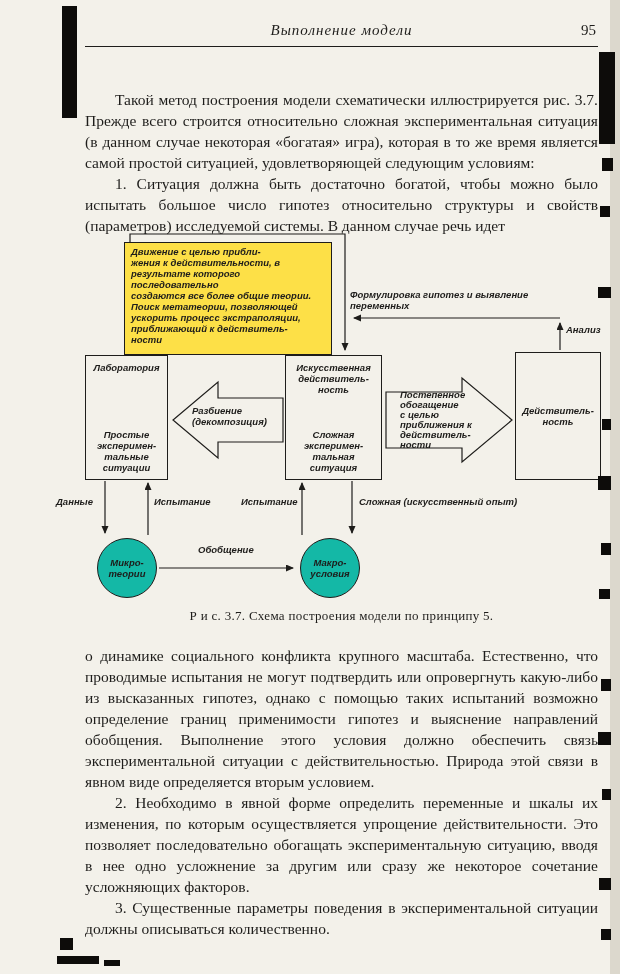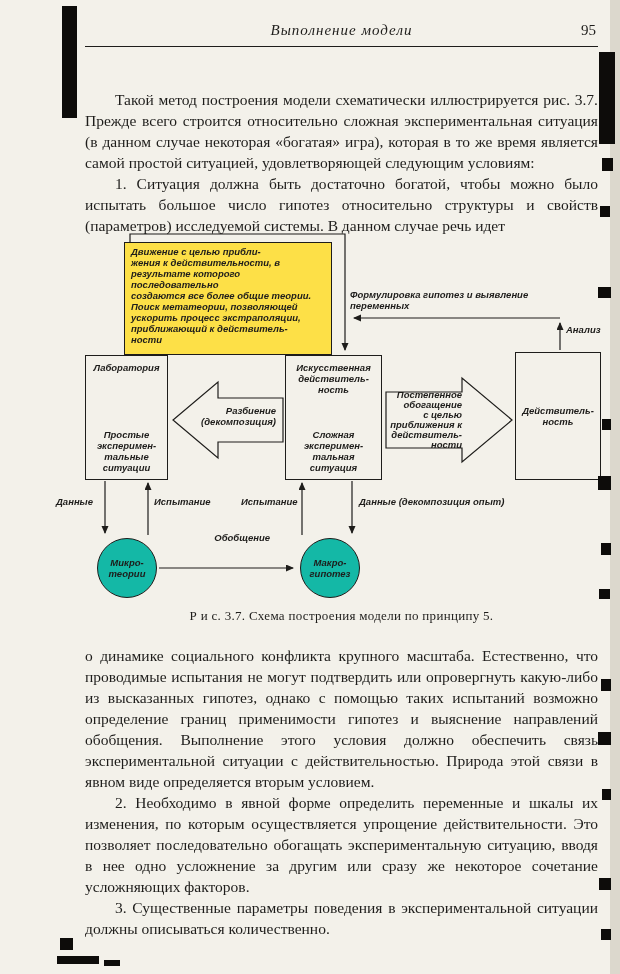--- a/index.html
+++ b/index.html
@@ -60,21 +60,21 @@
     position:absolute; width:60px; height:60px; border:1.2px solid #1e1d1b;
     border-radius:50%; background:#14b8a6; box-sizing:border-box;
     display:flex; align-items:center; justify-content:center; text-align:center;
     font:italic 700 9.5px/11px "Liberation Sans", sans-serif;
     white-space:pre-line;
   }
   .fig-caption {
     position:absolute; left:85px; top:376px; width:513px; text-align:center;
     font-size:13px; letter-spacing:0.3px;
   }
-  .lbl-center { text-align:right; }
+  .lbl-center { text-align:left;padding-left:12px; }
 </style>
 </head>
 <body>
 
 <div class="page">
 
   <div class="edge-shade"></div>
 
   <div class="header">
     <div class="header-title">Выполнение модели</div>
@@ -133,22 +133,22 @@
 (декомпозиция)</div>
     <div class="dlabel lbl-center" style="left:388px; top:158px; width:74px; line-height:10px;">Постепенное
 обогащение
 с целью
 приближения к
 действитель-
 ности</div>
     <div class="dlabel" style="left:56px; top:264px;">Данные</div>
     <div class="dlabel" style="left:154px; top:264px;">Испытание</div>
     <div class="dlabel" style="left:241px; top:264px;">Испытание</div>
-    <div class="dlabel" style="left:359px; top:264px;">Данные (декомпозиция опыт)</div>
-    <div class="dlabel lbl-center" style="left:186px; top:300px; width:84px;">Обобщение</div>
+    <div class="dlabel" style="left:359px; top:264px;">Сложная (искусственный опыт)</div>
+    <div class="dlabel lbl-center" style="left:186px; top:312px; width:84px;">Обобщение</div>
 
     <div class="dbox" style="left:85px; top:123px; width:83px; height:125px;">
       <div>Лаборатория</div>
       <div>Простые
 эксперимен-
 тальные
 ситуации</div>
     </div>
     <div class="dbox" style="left:285px; top:123px; width:97px; height:125px;">
       <div>Искусственная
@@ -163,21 +163,21 @@
       <div>Действитель-
 ность</div>
     </div>
 
     <div class="circle" style="left:97px; top:306px;">
       <div>Микро-
 теории</div>
     </div>
     <div class="circle" style="left:300px; top:306px;">
       <div>Макро-
-гипотез</div>
+условия</div>
     </div>
 
     <div class="fig-caption">Р и с. 3.7. Схема построения модели по принципу 5.</div>
   </div>
 
   <div class="textblock tb2">
     <p>о динамике социального конфликта крупного масштаба. Естественно, что проводимые испытания не могут подтвердить или опровергнуть какую-либо из высказанных гипотез, однако с помощью таких испытаний возможно определение границ применимости гипотез и выяснение направлений обобщения. Выполнение этого условия должно обеспечить связь экспериментальной ситуации с действительностью. Природа этой связи в явном виде определяется вторым условием.</p>
     <p class="ind">2. Необходимо в явной форме определить переменные и шкалы их изменения, по которым осуществляется упрощение действительности. Это позволяет последовательно обогащать экспериментальную ситуацию, вводя в нее одно усложнение за другим или сразу же некоторое сочетание усложняющих факторов.</p>
     <p class="ind">3. Существенные параметры поведения в экспериментальной ситуации должны описываться количественно.</p>
   </div>

